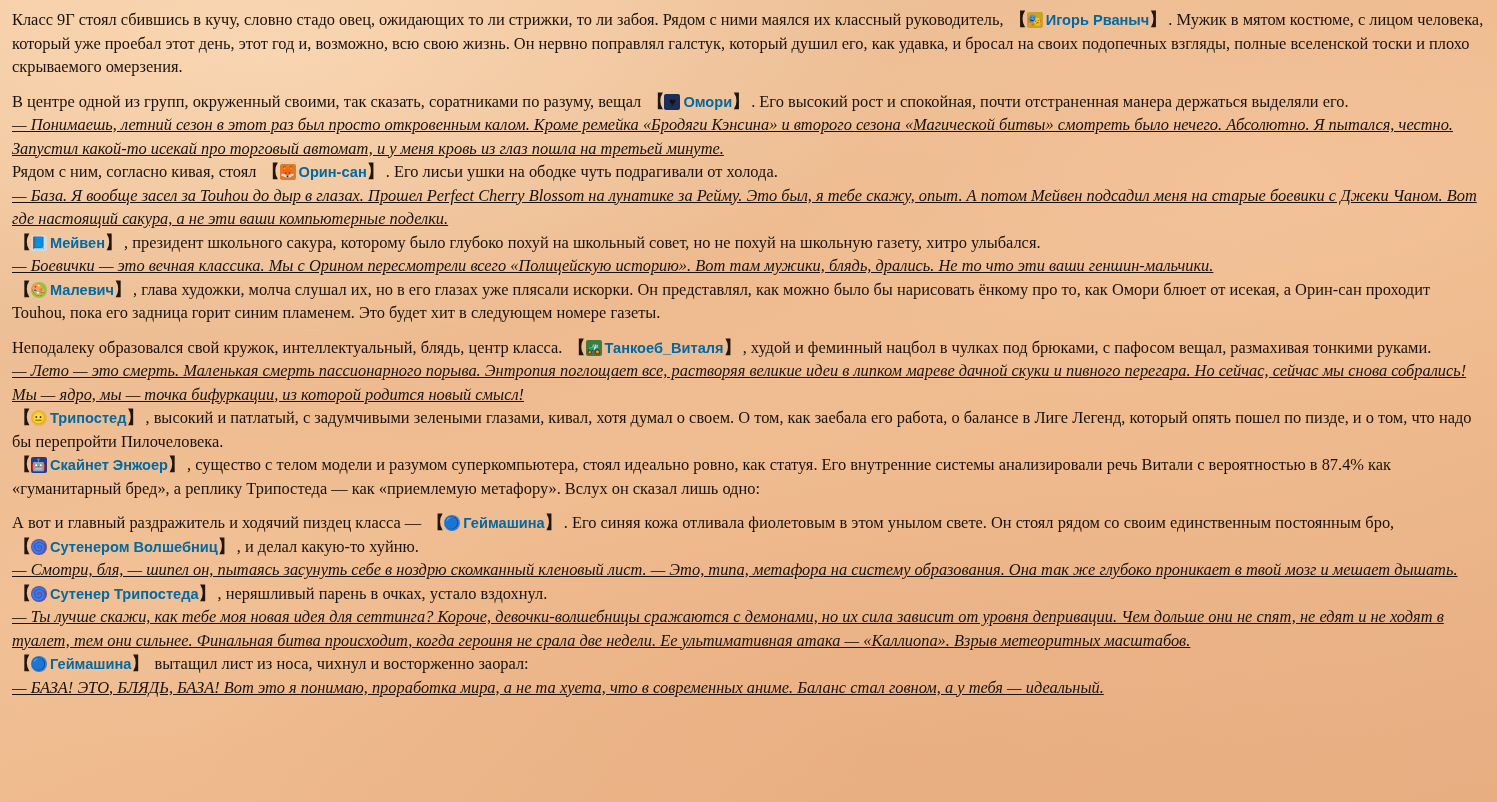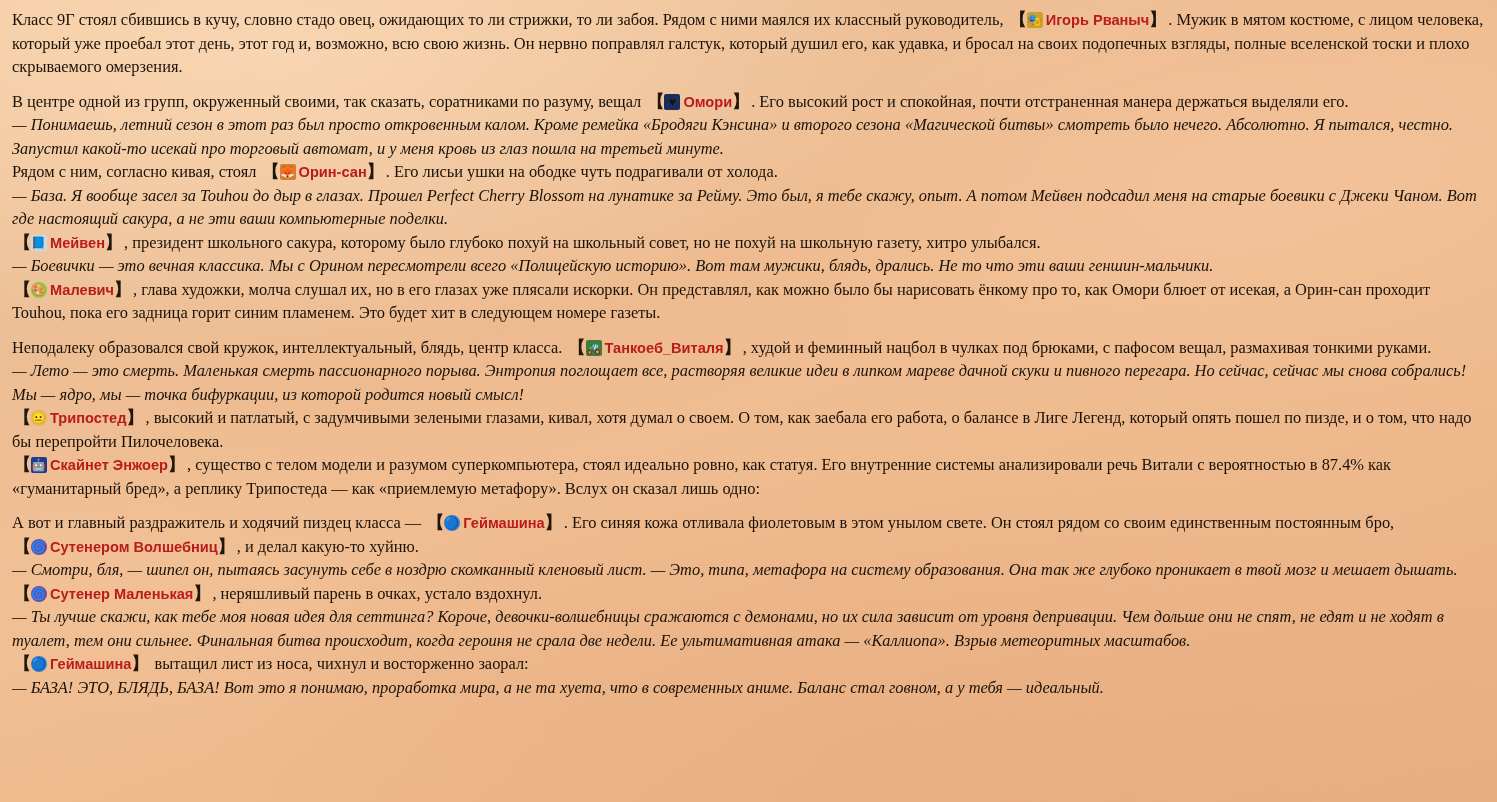--- a/index.html
+++ b/index.html
@@ -48,20 +48,21 @@
     text-align: left;
   }
   .para-gap {
     height: 11px;
   }
   .narr {
     font-style: normal;
   }
   .speech {
     font-style: italic;
+    text-decoration: underline;
   }
   .nick {
     display: inline-block;
     white-space: nowrap;
     font-weight: bold;
     font-family: "Liberation Sans", sans-serif;
     font-size: 14.6px;
     line-height: 19px;
     vertical-align: baseline;
     padding: 0 2px;
@@ -84,21 +85,21 @@
     border-radius: 2px;
     overflow: hidden;
   }
   .av.sq {
     border-radius: 2px;
   }
   .av.circ {
     border-radius: 50%;
   }
   .nick-label {
-    color: #b91c1c;
+    color: #0369a1;
     margin-top: 35px;
   }
 </style>
 </head>
 <body>
 
 <div id="page">
   <div id="content">
       <p class="narr"><span>Класс 9Г стоял сбившись в кучу, словно стадо овец, ожидающих то ли стрижки, то ли забоя. Рядом с ними маялся их классный руководитель, </span><span class="nick"><span class="brk">【</span><span class="av sq" style="background: rgb(201, 162, 39);">🎭</span><span class="nick-label">Игорь Рваныч</span><span class="brk">】</span></span><span>. Мужик в мятом костюме, с лицом человека, который уже проебал этот день, этот год и, возможно, всю свою жизнь. Он нервно поправлял галстук, который душил его, как удавка, и бросал на своих подопечных взгляды, полные вселенской тоски и плохо скрываемого омерзения.</span></p>
       <div class="para-gap"></div>
@@ -110,18 +111,18 @@
       <p class="speech"><span>— Боевички — это вечная классика. Мы с Орином пересмотрели всего «Полицейскую историю». Вот там мужики, блядь, дрались. Не то что эти ваши геншин-мальчики.</span></p>
       <p class="narr"><span class="nick"><span class="brk">【</span><span class="av circ" style="background: rgb(142, 198, 63);">🎨</span><span class="nick-label">Малевич</span><span class="brk">】</span></span><span>, глава художки, молча слушал их, но в его глазах уже плясали искорки. Он представлял, как можно было бы нарисовать ёнкому про то, как Омори блюет от исекая, а Орин-сан проходит Touhou, пока его задница горит синим пламенем. Это будет хит в следующем номере газеты.</span></p>
       <div class="para-gap"></div>
       <p class="narr"><span>Неподалеку образовался свой кружок, интеллектуальный, блядь, центр класса. </span><span class="nick"><span class="brk">【</span><span class="av sq" style="background: rgb(63, 125, 63);">🚜</span><span class="nick-label">Танкоеб_Виталя</span><span class="brk">】</span></span><span>, худой и феминный нацбол в чулках под брюками, с пафосом вещал, размахивая тонкими руками.</span></p>
       <p class="speech"><span>— Лето — это смерть. Маленькая смерть пассионарного порыва. Энтропия поглощает все, растворяя великие идеи в липком мареве дачной скуки и пивного перегара. Но сейчас, сейчас мы снова собрались! Мы — ядро, мы — точка бифуркации, из которой родится новый смысл!</span></p>
       <p class="narr"><span class="nick"><span class="brk">【</span><span class="av circ" style="background: rgb(224, 185, 74);">😐</span><span class="nick-label">Трипостед</span><span class="brk">】</span></span><span>, высокий и патлатый, с задумчивыми зелеными глазами, кивал, хотя думал о своем. О том, как заебала его работа, о балансе в Лиге Легенд, который опять пошел по пизде, и о том, что надо бы перепройти Пилочеловека.</span></p>
       <p class="narr"><span class="nick"><span class="brk">【</span><span class="av sq" style="background: rgb(31, 58, 147);">🤖</span><span class="nick-label">Скайнет Энжоер</span><span class="brk">】</span></span><span>, существо с телом модели и разумом суперкомпьютера, стоял идеально ровно, как статуя. Его внутренние системы анализировали речь Витали с вероятностью в 87.4% как «гуманитарный бред», а реплику Трипостеда — как «приемлемую метафору». Вслух он сказал лишь одно:</span></p>
       <div class="para-gap"></div>
       <p class="narr"><span>А вот и главный раздражитель и ходячий пиздец класса — </span><span class="nick"><span class="brk">【</span><span class="av circ" style="background: rgb(47, 127, 208);">🔵</span><span class="nick-label">Геймашина</span><span class="brk">】</span></span><span>. Его синяя кожа отливала фиолетовым в этом унылом свете. Он стоял рядом со своим единственным постоянным бро, </span><span class="nick"><span class="brk">【</span><span class="av circ" style="background: rgb(107, 75, 154);">🌀</span><span class="nick-label">Сутенером Волшебниц</span><span class="brk">】</span></span><span>, и делал какую-то хуйню.</span></p>
       <p class="speech"><span>— Смотри, бля, — шипел он, пытаясь засунуть себе в ноздрю скомканный кленовый лист. — Это, типа, метафора на систему образования. Она так же глубоко проникает в твой мозг и мешает дышать.</span></p>
-      <p class="narr"><span class="nick"><span class="brk">【</span><span class="av circ" style="background: rgb(107, 75, 154);">🌀</span><span class="nick-label">Сутенер Маленькая</span><span class="brk">】</span></span><span>, неряшливый парень в очках, устало вздохнул.</span></p>
+      <p class="narr"><span class="nick"><span class="brk">【</span><span class="av circ" style="background: rgb(107, 75, 154);">🌀</span><span class="nick-label">Сутенер Трипостеда</span><span class="brk">】</span></span><span>, неряшливый парень в очках, устало вздохнул.</span></p>
       <p class="speech"><span>— Ты лучше скажи, как тебе моя новая идея для сеттинга? Короче, девочки-волшебницы сражаются с демонами, но их сила зависит от уровня депривации. Чем дольше они не спят, не едят и не ходят в туалет, тем они сильнее. Финальная битва происходит, когда героиня не срала две недели. Ее ультимативная атака — «Каллиопа». Взрыв метеоритных масштабов.</span></p>
       <p class="narr"><span class="nick"><span class="brk">【</span><span class="av circ" style="background: rgb(47, 127, 208);">🔵</span><span class="nick-label">Геймашина</span><span class="brk">】</span></span><span> вытащил лист из носа, чихнул и восторженно заорал:</span></p>
       <p class="speech"><span>— БАЗА! ЭТО, БЛЯДЬ, БАЗА! Вот это я понимаю, проработка мира, а не та хуета, что в современных аниме. Баланс стал говном, а у тебя — идеальный.</span></p>
     </div>
 </div>
 
 </body></html>

